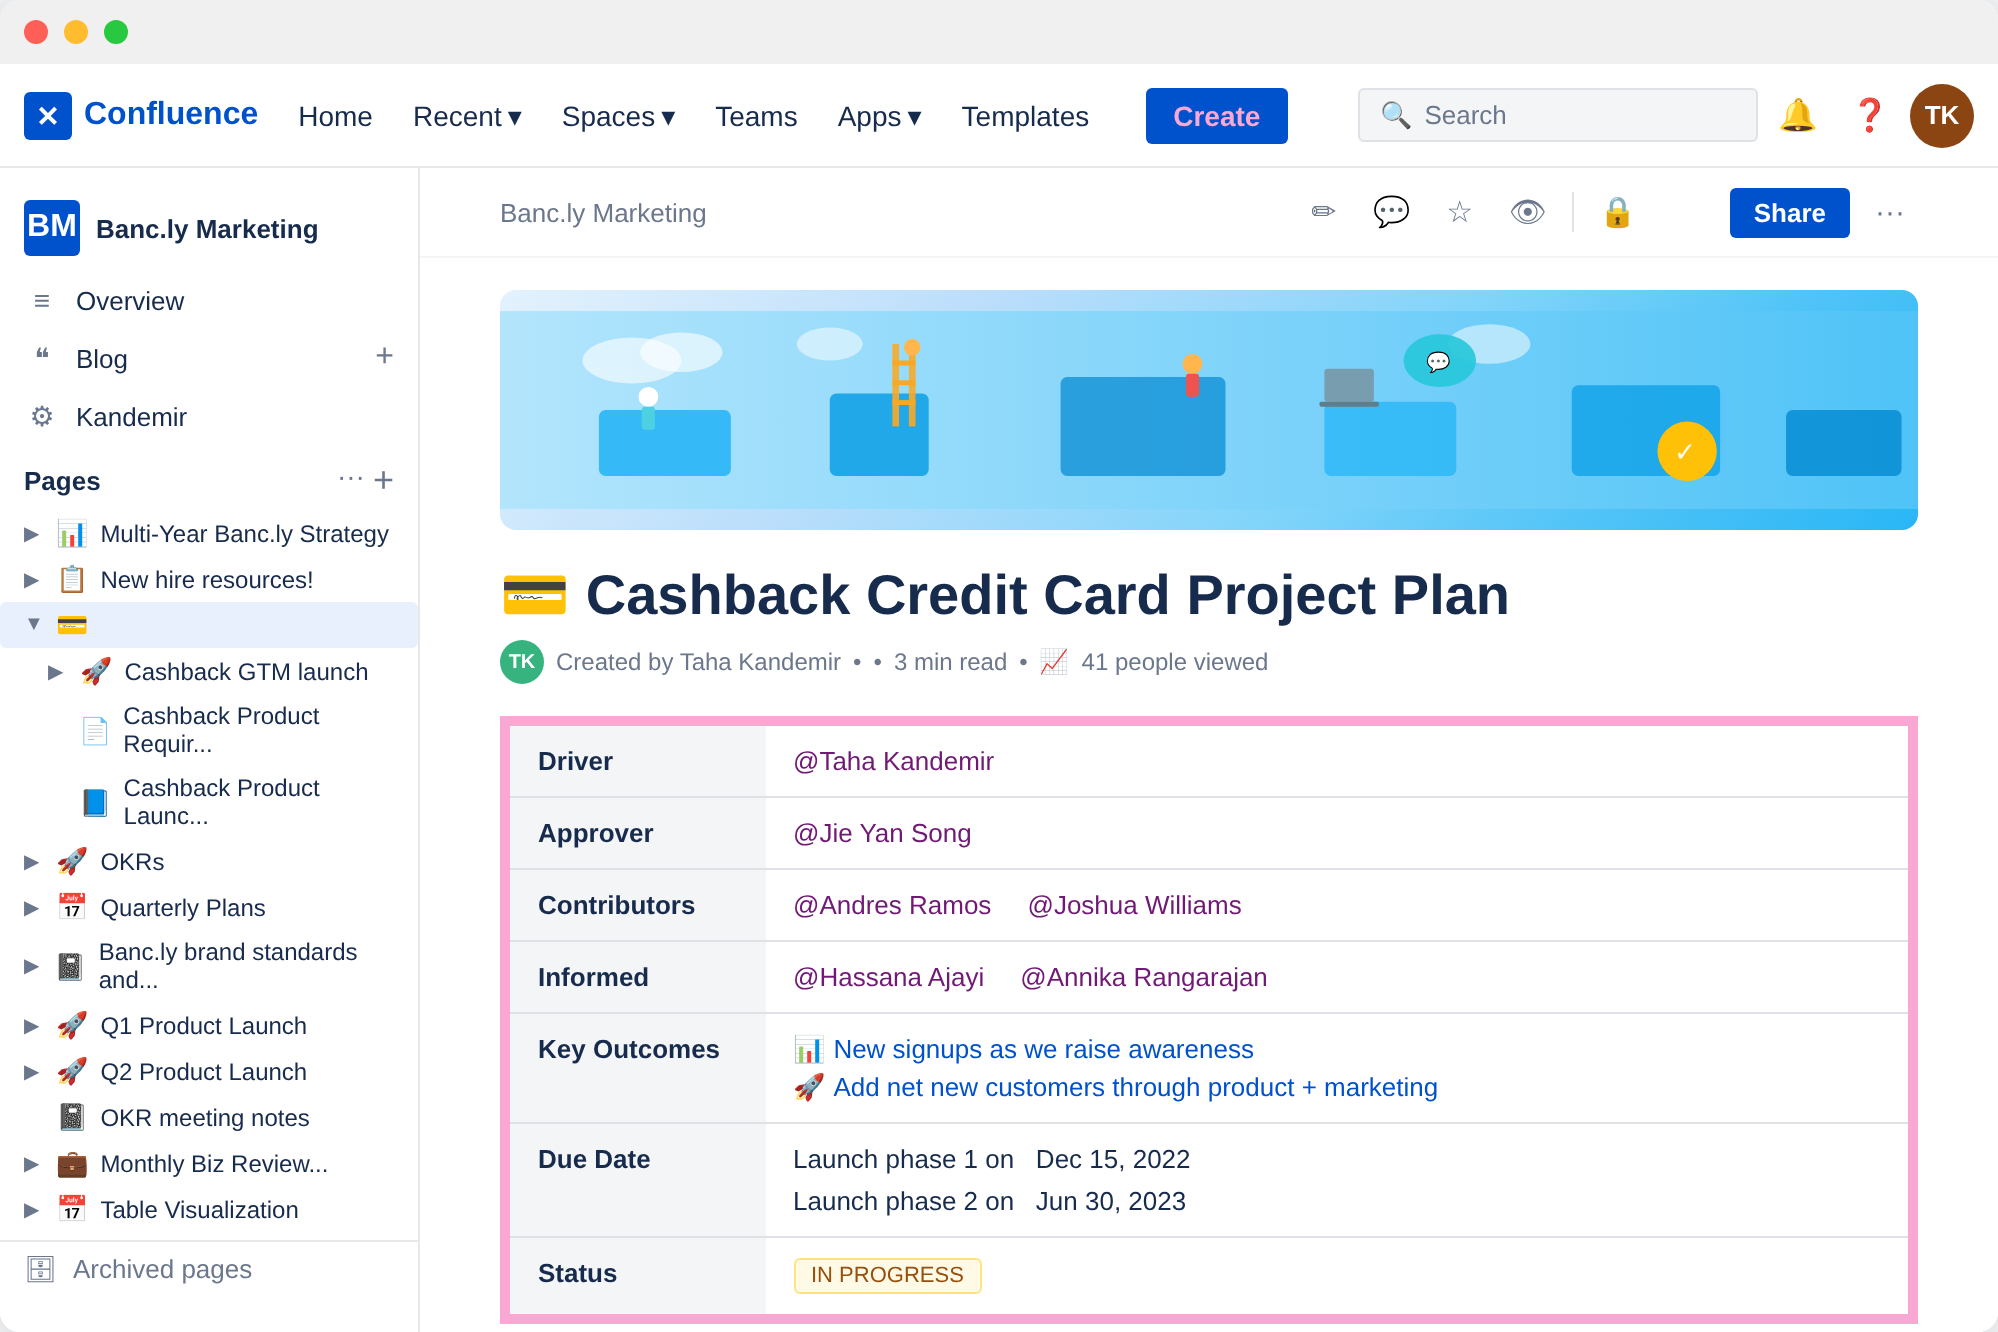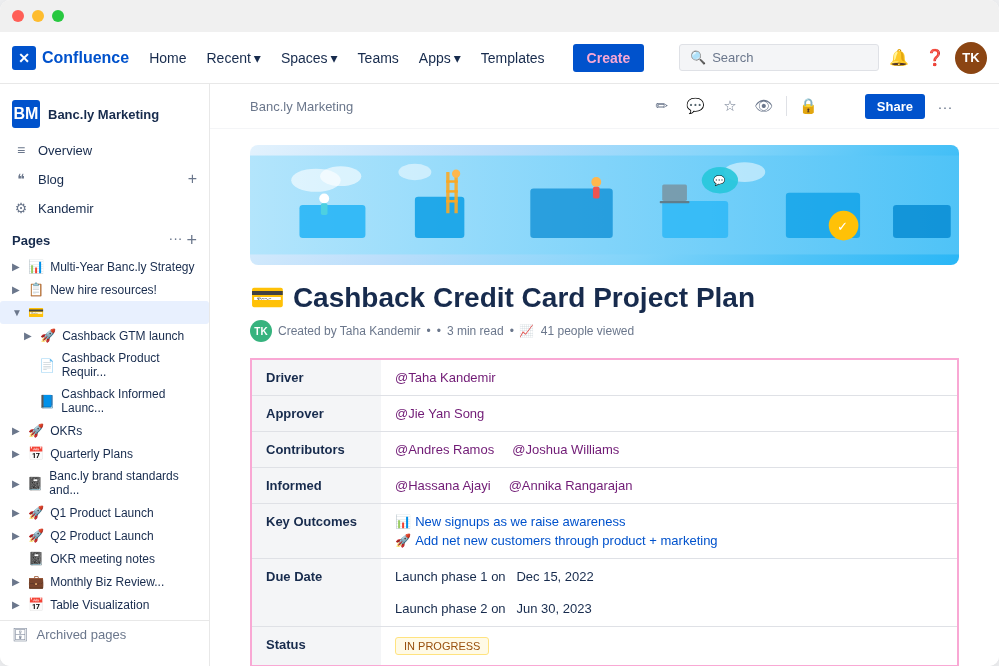--- a/index.html
+++ b/index.html
@@ -57,21 +57,21 @@
     .content-body { padding: 0 40px 40px; max-width: 900px; }
     .hero-banner { width: 100%; height: 120px; background: linear-gradient(135deg, #e3f2fd 0%, #bbdefb 30%, #81d4fa 60%, #4fc3f7 80%, #29b6f6 100%); border-radius: 8px; margin: 16px 0; overflow: hidden; position: relative; display: flex; align-items: center; justify-content: center; }
     
     .hero-svg { width: 100%; height: 100%; }
 
     .page-title { font-size: 28px; font-weight: 700; color: #172b4d; margin: 8px 0 6px; display: flex; align-items: center; gap: 8px; }
     .page-meta { display: flex; align-items: center; gap: 6px; margin-bottom: 16px; font-size: 12px; color: #6b778c; }
     .meta-avatar { width: 22px; height: 22px; border-radius: 50%; background: #36B37E; display: flex; align-items: center; justify-content: center; color: white; font-size: 10px; font-weight: 600; }
 
     
-    .info-table { width: 100%; border: 2px solid #f9a8d4; border-collapse: collapse; margin-bottom: 24px; font-size: 13px; }
+    .info-table { width: 100%; border: 5px solid #f9a8d4; border-collapse: collapse; margin-bottom: 24px; font-size: 13px; }
     .info-table td { padding: 10px 14px; border-bottom: 1px solid #dfe1e6; vertical-align: top; }
     .info-table tr:last-child td { border-bottom: none; }
     .info-table .label-cell { background: #f4f5f7; font-weight: 600; width: 130px; color: #172b4d; }
     .mention { color: #701a75; }
     .in-progress-badge { background: #fffae6; color: #974f0c; border: 1px solid #ffe380; border-radius: 3px; padding: 2px 8px; font-size: 11px; font-weight: 400; display: inline-block; }
     .link-blue { color: #0052cc; text-decoration: none; display: flex; align-items: center; gap: 4px; }
   </style>
 </head>
 <body>
 
@@ -173,21 +173,21 @@
         <span>Cashback GTM launch</span>
       </div>
       <div class="page-tree-item indent1">
         <span class="chevron"></span>
         <span class="page-emoji">📄</span>
         <span>Cashback Product Requir...</span>
       </div>
       <div class="page-tree-item indent1">
         <span class="chevron"></span>
         <span class="page-emoji">📘</span>
-        <span>Cashback Informed Launc...</span>
+        <span>Cashback Product Launc...</span>
       </div>
       <div class="page-tree-item">
         <span class="chevron">▶</span>
         <span class="page-emoji">🚀</span>
         <span>OKRs</span>
       </div>
       <div class="page-tree-item">
         <span class="chevron">▶</span>
         <span class="page-emoji">📅</span>
         <span>Quarterly Plans</span>
@@ -342,21 +342,21 @@
                   </div>
                 <div style="margin-top:4px;">
                     <a class="link-blue" href="#"><span>🚀</span> Add net new customers through product + marketing</a>
                   </div>
               </td>
             </tr>
             <tr>
               <td class="label-cell">Due Date</td>
               <td>
                 <div>Launch phase 1 on &nbsp; Dec 15, 2022</div>
-                <div style="margin-top:17px;">Launch phase 2 on &nbsp; Jun 30, 2023</div>
+                <div style="margin-top:6px;">Launch phase 2 on &nbsp; Jun 30, 2023</div>
               </td>
             </tr>
             <tr>
               <td class="label-cell">Status</td>
               <td>
                 <span class="in-progress-badge">IN PROGRESS</span>
               </td>
             </tr>
           </tbody>
         </table>

